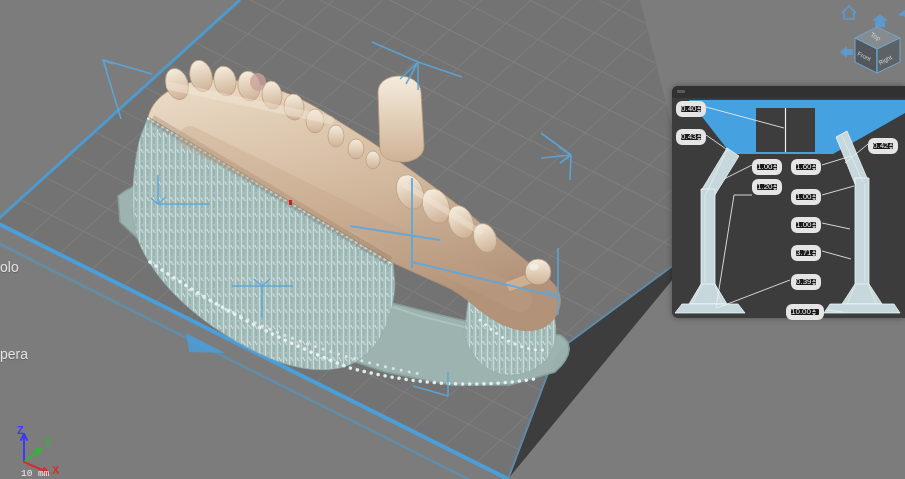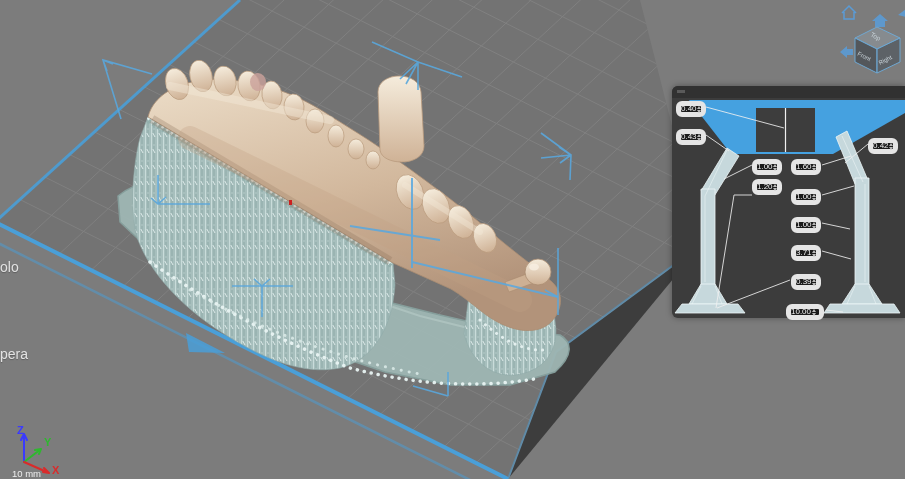--- a/index.html
+++ b/index.html
@@ -2,21 +2,21 @@
 <html><head>
 <meta charset="utf-8">
 <style>
   html,body{margin:0;padding:0;background:#555;}
   .stage{position:relative;width:905px;height:479px;overflow:hidden;
          background:#7c7c7c;font-family:"Liberation Sans",sans-serif;}
   .stage svg{display:block;}
   #scene{position:absolute;left:0;top:0;}
   .edge-label{position:absolute;left:0;color:#e2e2e2;font-size:14px;line-height:13px;
               text-shadow:0 1px 1px rgba(0,0,0,.25);}
-  #scale-label{position:absolute;left:12px;top:468px;color:#ededed;font-size:9.5px;}
+  #scale-label{position:absolute;left:21px;top:468px;color:#ededed;font-size:9.5px;font-family:Liberation Mono, monospace;}
   
   .panel{position:absolute;left:672px;top:86px;width:233px;height:232px;
          background:#3c3c3c;border-radius:6px 0 0 6px;box-shadow:0 0 6px rgba(0,0,0,.35);}
   .panel-titlebar{position:absolute;left:0;top:0;width:100%;height:12px;background:#313131;
                   border-radius:6px 0 0 0;}
   .panel-titlebar .tick{position:absolute;left:5px;top:4px;width:8px;height:3px;background:#5a5a5a;}
   .panel svg{position:absolute;left:0;top:0;}
   .spin{position:absolute;width:30px;height:16px;box-sizing:border-box;background:#1b1b1b;
         border:5px solid #e5e5e5;border-radius:6px;display:flex;align-items:center;
         color:#f2f2f2;font-size:8px;cursor:pointer;}

